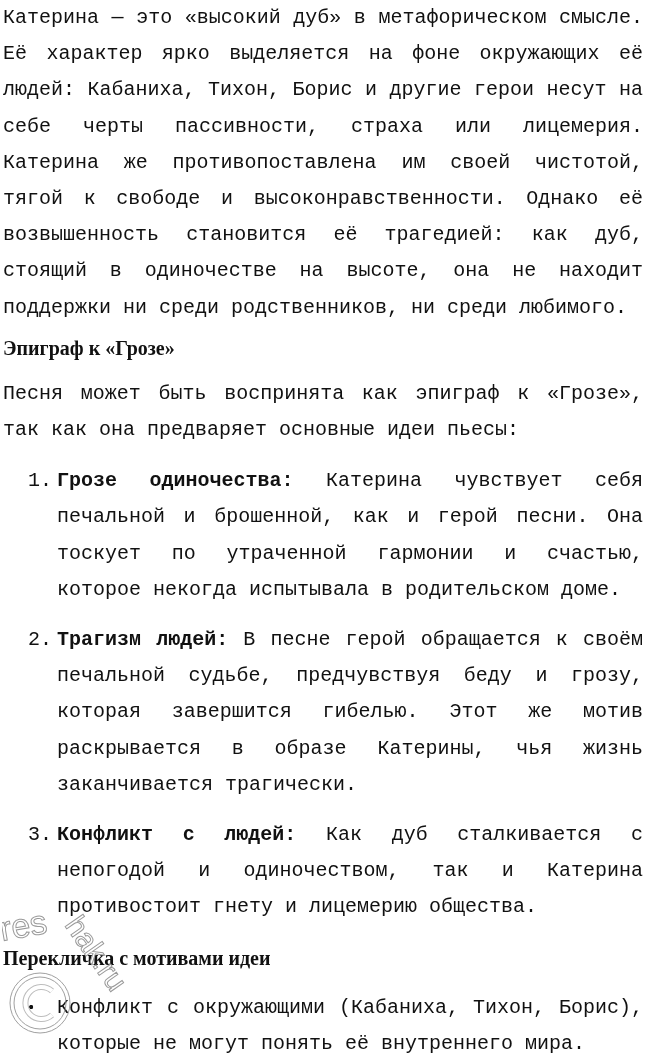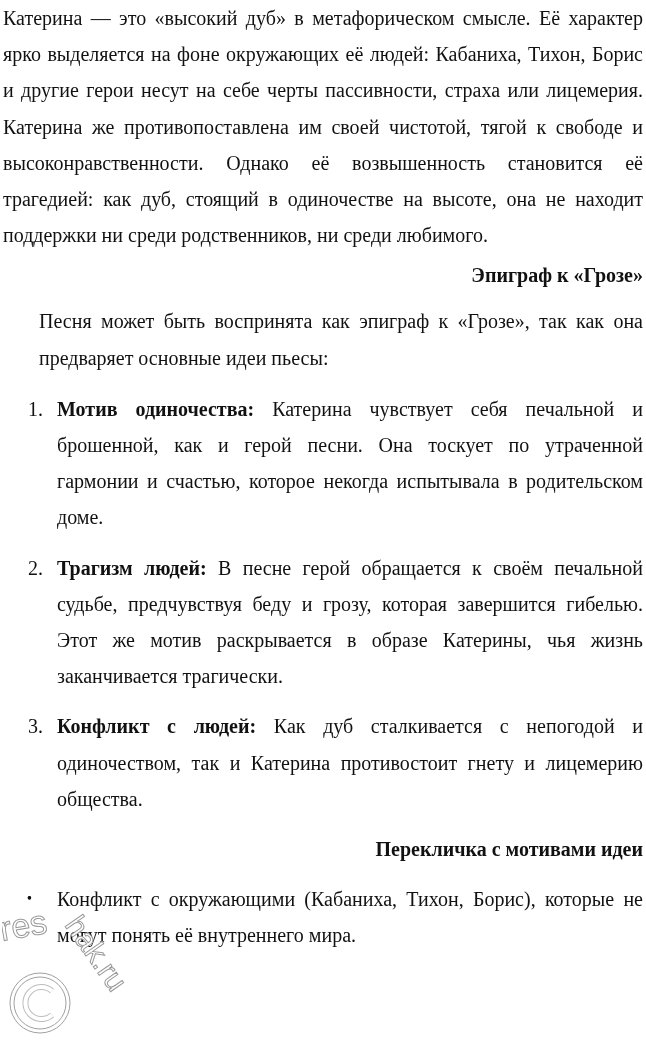--- a/index.html
+++ b/index.html
@@ -2,28 +2,28 @@
 <html><head>
 <meta charset="utf-8">
 <style>
   html, body { margin: 0; padding: 0; background: #ffffff; }
   body {
     width: 646px; height: 1055px; overflow: hidden; position: relative;
     font-family: "Liberation Serif", serif;
     font-size: 20px; color: #111111;
   }
   .doc { position: absolute; left: 3px; top: 0; width: 640px; }
-  p, li { margin: 0; line-height: 36.2px; text-align: justify; }
+  p, li { margin: 0; line-height: 36.2px; text-align: justify; font-family: Liberation Mono, monospace; }
   .para1 { margin-top: 0; }
   h3 {
     margin: 0; font-size: 20px; font-weight: bold; line-height: 36px;
-    text-align: right;
+    text-align: left;
   }
   .h-epigraph { margin-top: 4px; }
-  .p-epigraph { margin-top: 10px; margin-left: 36px; }
+  .p-epigraph { margin-top: 10px; }
   ol { margin: 15px 0 0 0; padding: 0 0 0 54px; list-style: none; counter-reset: item; }
   ol li { position: relative; margin-bottom: 14px; }
   ol li .num { position: absolute; left: -29px; top: 0; }
   .h-echo { margin-top: 0px; }
   .p-echo { margin-top: 9px; }
   ul { margin: 14px 0 0 0; padding: 0 0 0 54px; list-style: none; }
   ul li { position: relative; margin-bottom: 8px; }
   ul li .bullet { position: absolute; left: -30px; top: 0; font-size: 14px; }
   .watermark {
     position: absolute; left: 2px; top: 905px; width: 200px; height: 150px;
@@ -35,21 +35,21 @@
 
 <div class="doc">
   <p class="para1">Катерина — это «высокий дуб» в метафорическом смысле. Её характер ярко выделяется на фоне окружающих её людей: Кабаниха, Тихон, Борис и другие герои несут на себе черты пассивности, страха или лицемерия. Катерина же противопоставлена им своей чистотой, тягой к свободе и высоконравственности. Однако её возвышенность становится её трагедией: как дуб, стоящий в одиночестве на высоте, она не находит поддержки ни среди родственников, ни среди любимого.</p>
 
   <h3 class="h-epigraph">Эпиграф к «Грозе»</h3>
   <p class="p-epigraph">Песня может быть воспринята как эпиграф к «Грозе», так как она предваряет основные идеи пьесы:</p>
 
   <ol>
     <li>
       <span class="num">1.</span>
-      <b>Мотив одиночества:</b><span> Катерина чувствует себя печальной и брошенной, как и герой песни. Она тоскует по утраченной гармонии и счастью, которое некогда испытывала в родительском доме.</span>
+      <b>Грозе одиночества:</b><span> Катерина чувствует себя печальной и брошенной, как и герой песни. Она тоскует по утраченной гармонии и счастью, которое некогда испытывала в родительском доме.</span>
     </li>
     <li>
       <span class="num">2.</span>
       <b>Трагизм людей:</b><span> В песне герой обращается к своём печальной судьбе, предчувствуя беду и грозу, которая завершится гибелью. Этот же мотив раскрывается в образе Катерины, чья жизнь заканчивается трагически.</span>
     </li>
     <li>
       <span class="num">3.</span>
       <b>Конфликт с людей:</b><span> Как дуб сталкивается с непогодой и одиночеством, так и Катерина противостоит гнету и лицемерию общества.</span>
     </li>
   </ol>

